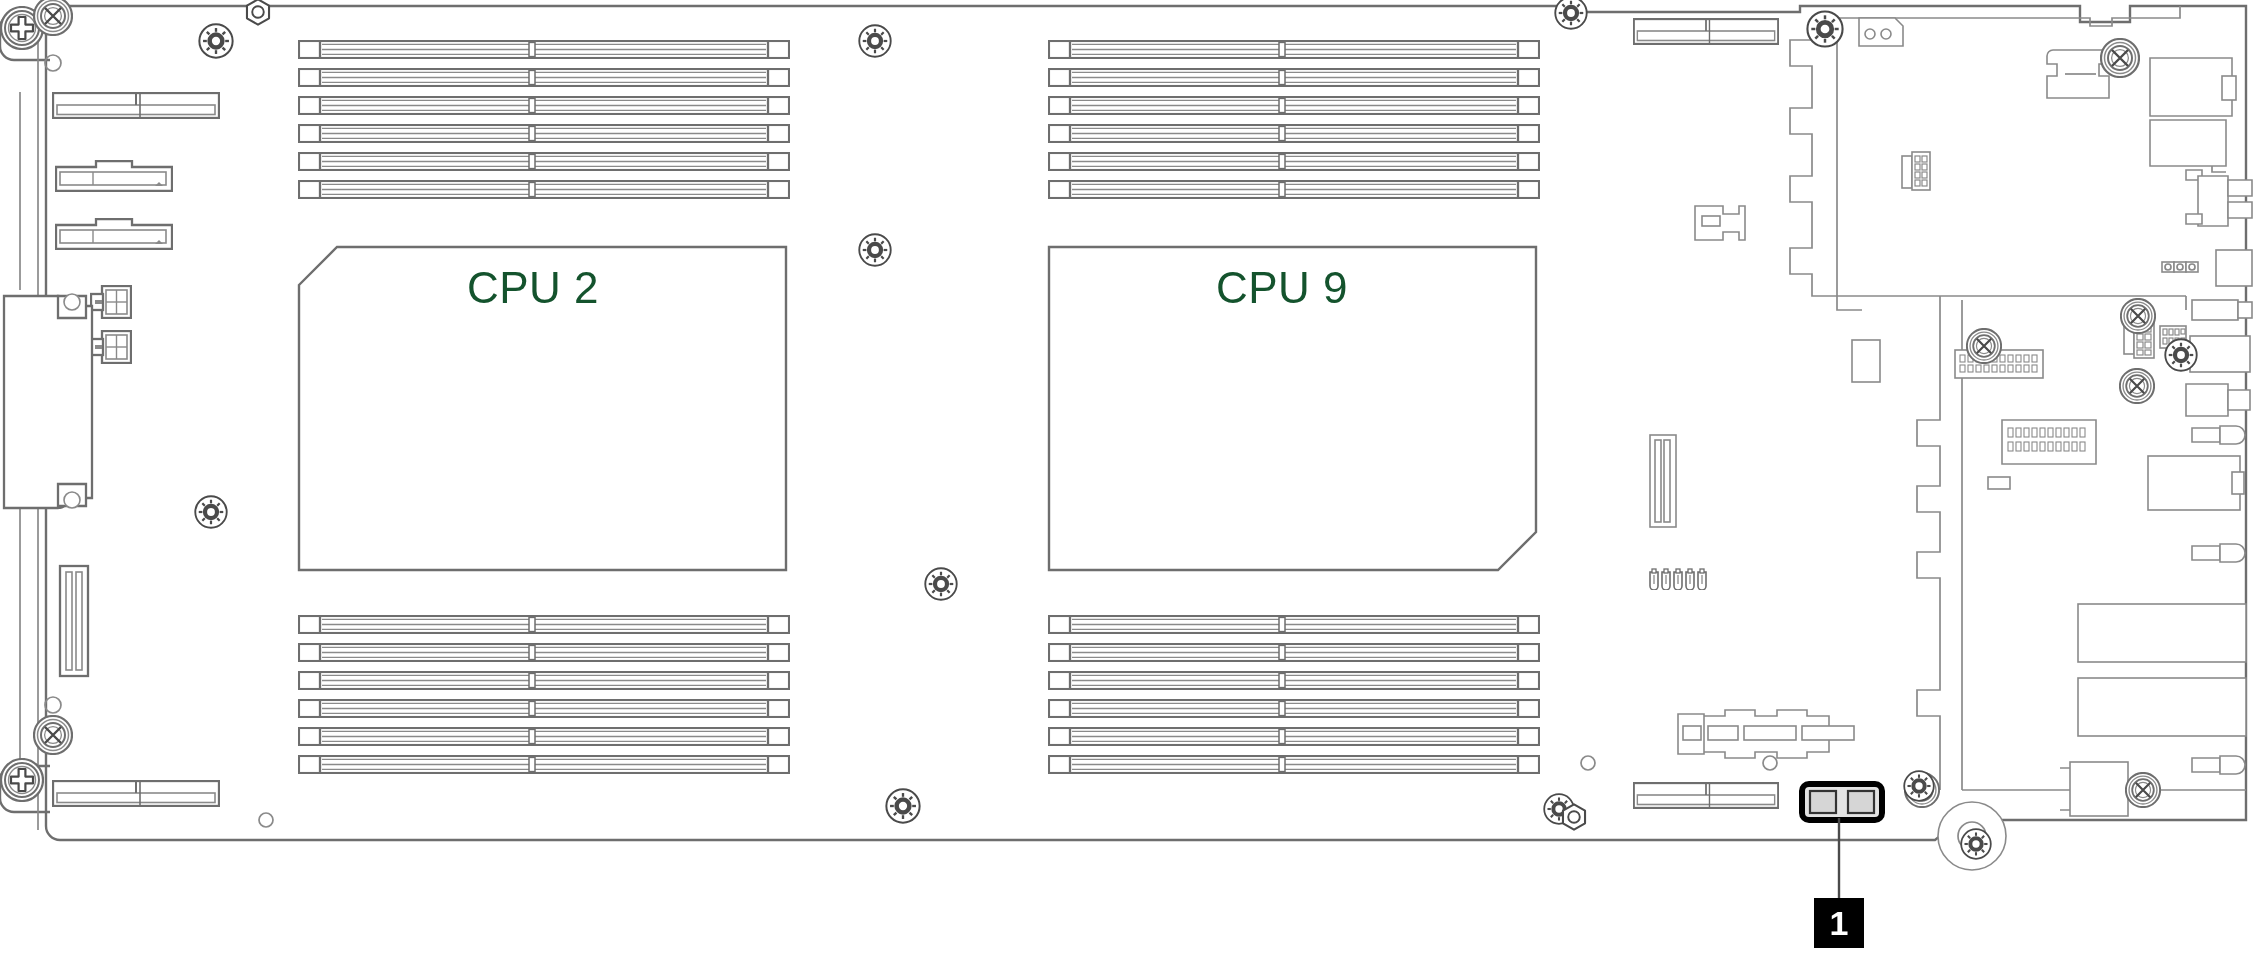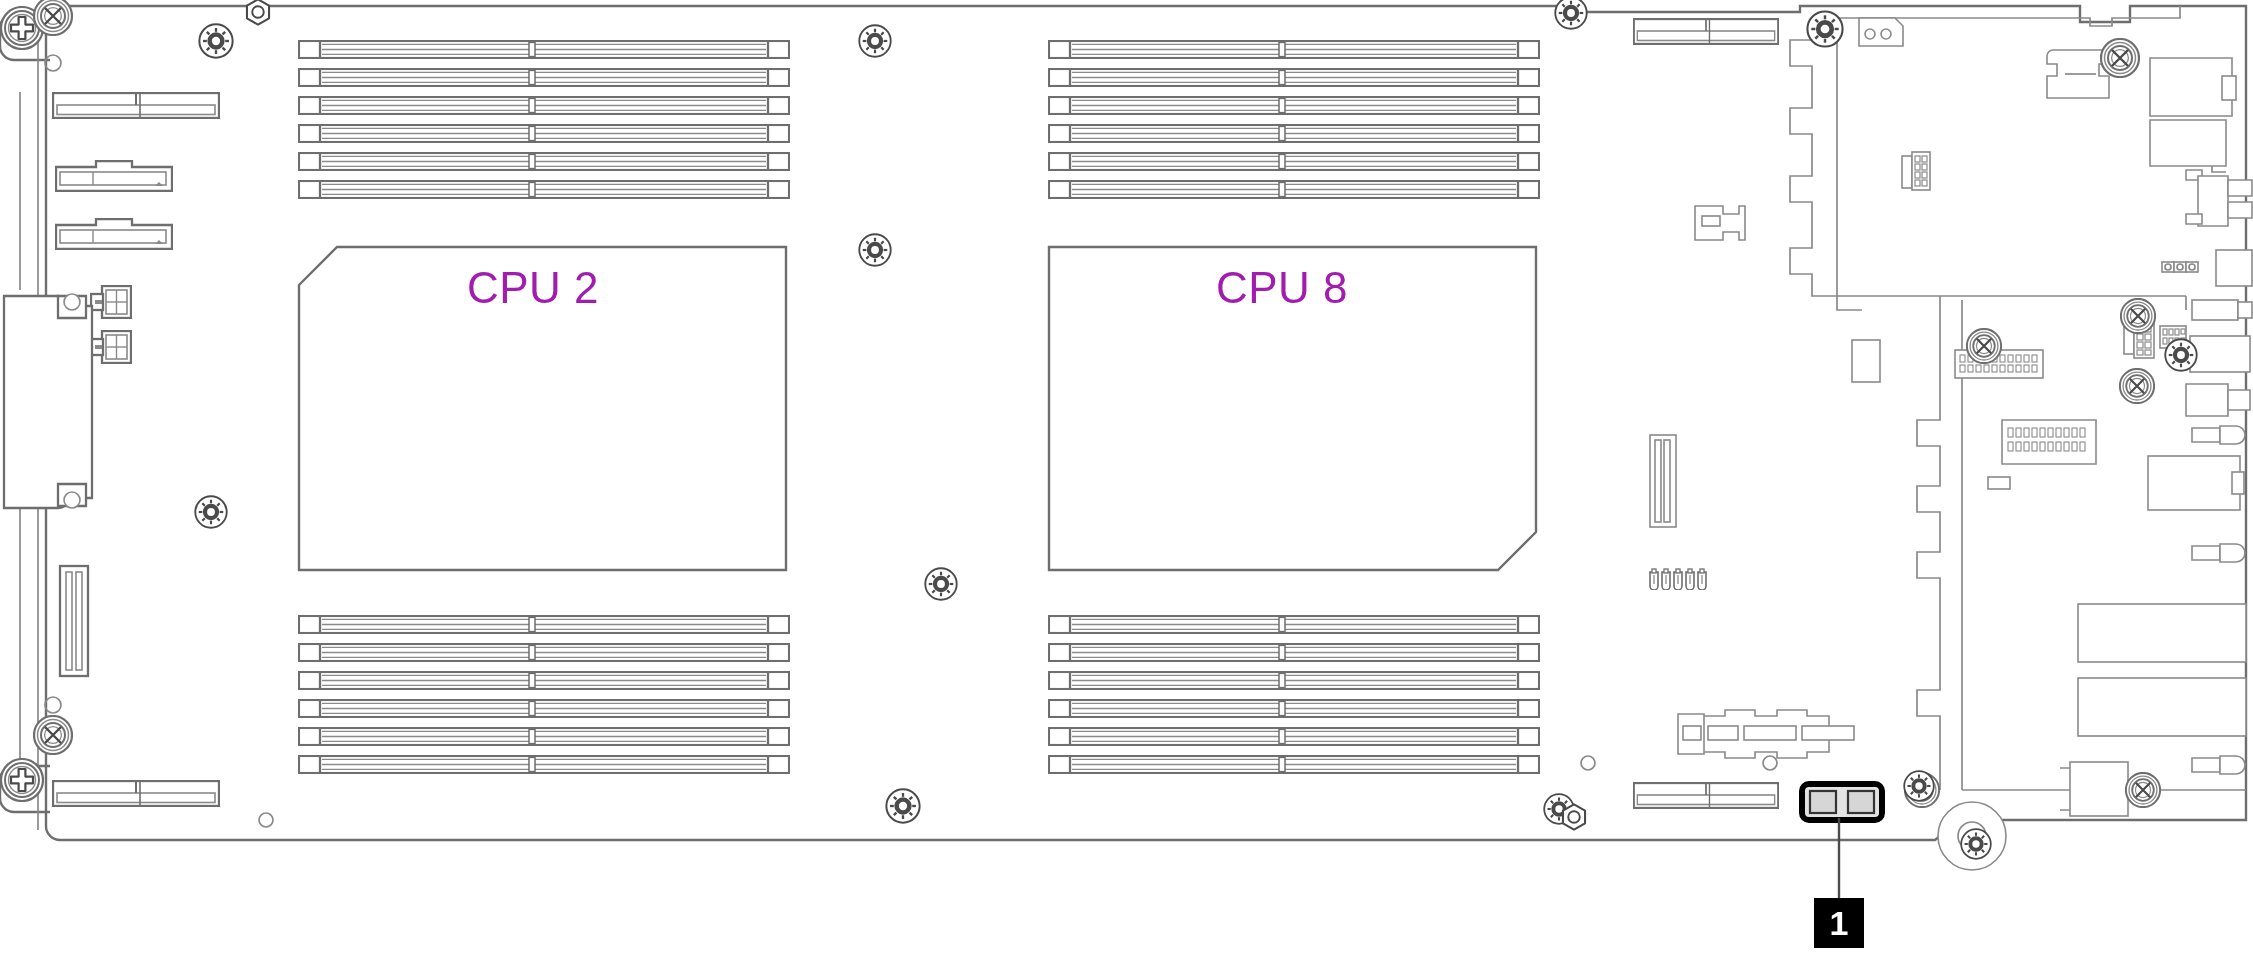--- a/index.html
+++ b/index.html
@@ -4,21 +4,21 @@
 <title>System Board Diagram</title>
 <style>
   html,body{margin:0;padding:0;background:#ffffff;}
   body{font-family:"Liberation Sans","DejaVu Sans",sans-serif;}
   #stage{position:relative;width:2253px;height:954px;background:#fff;overflow:hidden;}
   #board-svg{position:absolute;left:0;top:0;width:2253px;height:954px;}
   .cpu-label{
     position:absolute;
     font-family:"Liberation Sans","DejaVu Sans",sans-serif;
     font-size:44px;
-    color:#a21caf;
+    color:#14532d;
     letter-spacing:0.5px;
     white-space:nowrap;
     user-select:none;
   }
   #cpu2-label{left:467px;top:263px;}
   #cpu1-label{left:1216px;top:263px;}
   .callout-box{
     position:absolute;
     background:#000;
     color:#fff;
@@ -497,17 +497,17 @@
       <use href="#sym-hexnut" x="1560" y="803" width="28" height="28"></use>
 
       <circle cx="53" cy="63" r="8" class="ln-t"></circle>
       <circle cx="53" cy="705" r="8" class="ln-t"></circle>
       <circle cx="266" cy="820" r="7" class="ln-t"></circle>
       <circle cx="1588" cy="763" r="7" class="ln-t"></circle>
     </g>
   </svg>
 
   <div id="cpu2-label" class="cpu-label">CPU 2</div>
-  <div id="cpu1-label" class="cpu-label">CPU 8</div>
+  <div id="cpu1-label" class="cpu-label">CPU 9</div>
 
   <div id="callout-1" class="callout-box">1</div>
 
 </div>
 
 </body></html>

